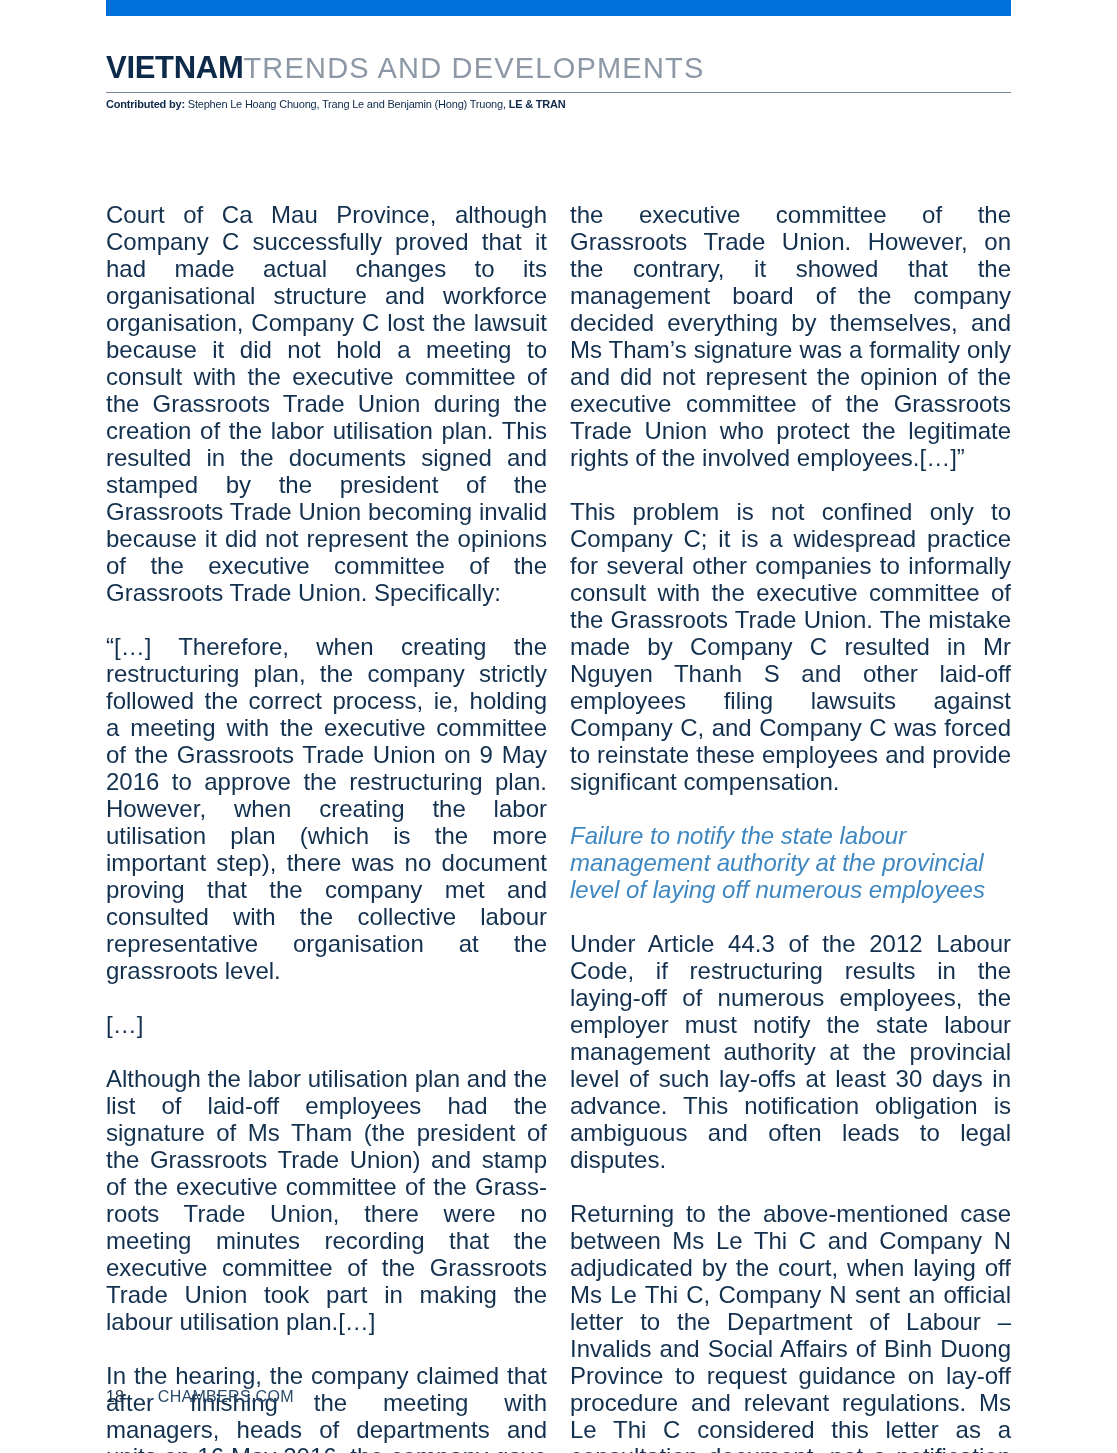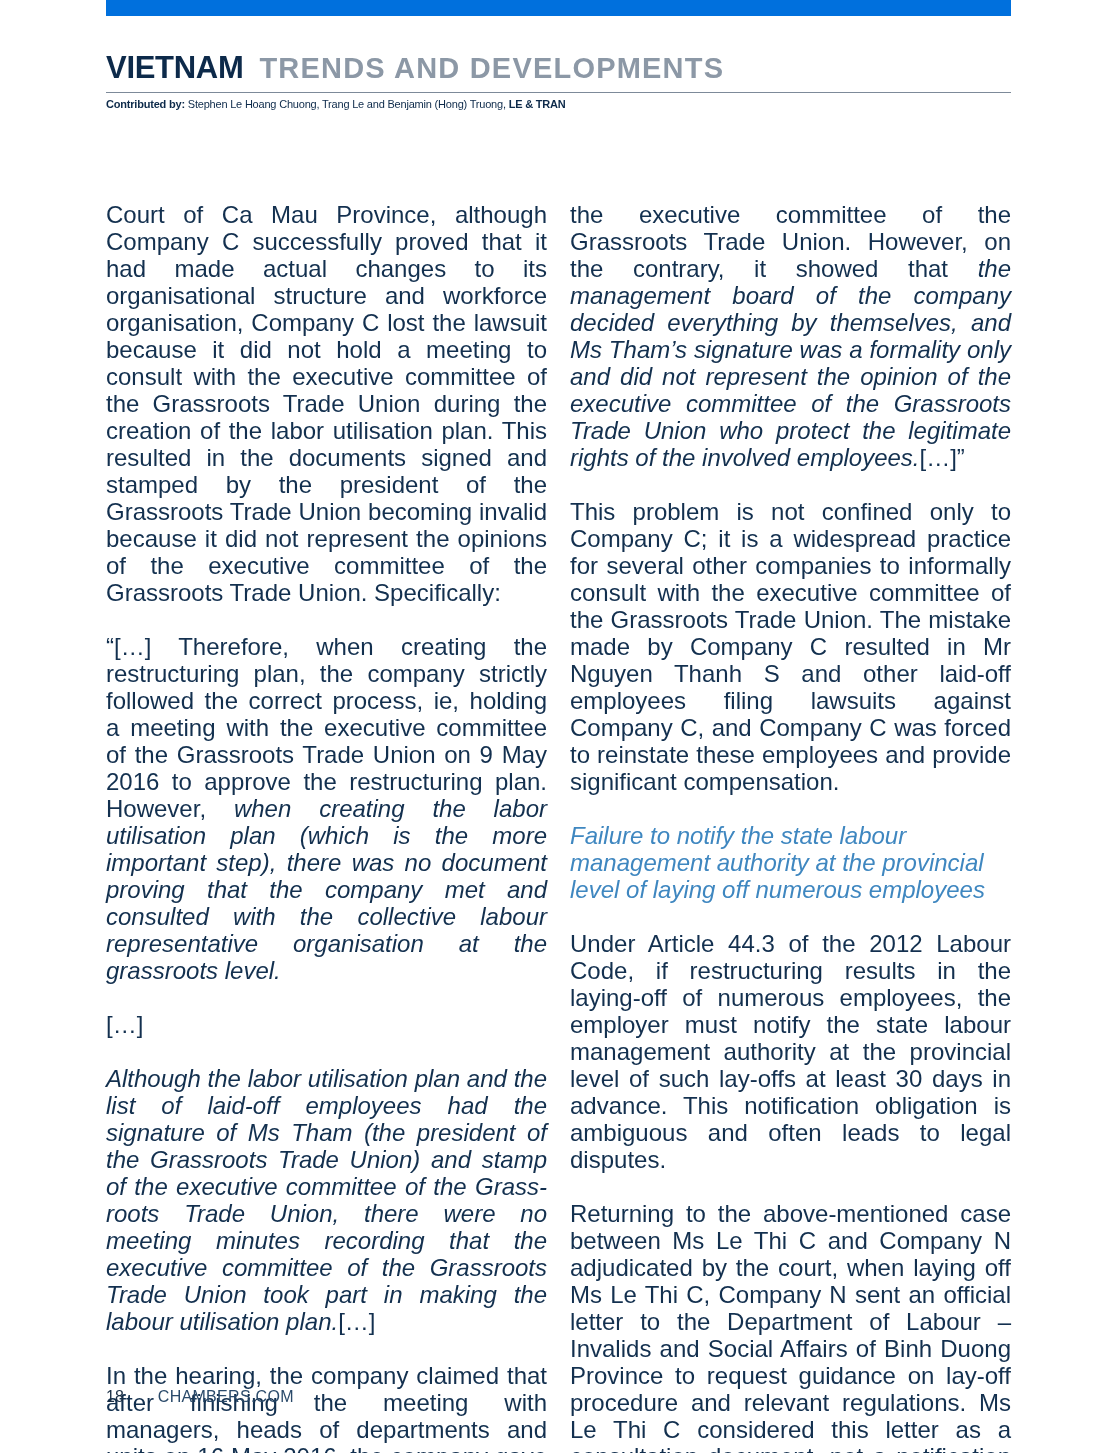--- a/index.html
+++ b/index.html
@@ -1,31 +1,31 @@
 <!DOCTYPE html>
 <html><head>
   <meta charset="utf-8">
   <style>
     html, body { margin: 0; padding: 0; background: #ffffff; }
     body { width: 1117px; height: 1453px; position: relative; overflow: hidden; font-family: "Liberation Sans", sans-serif; color: #1a2e44; }
     .top-bar { position: absolute; left: 106px; top: 0; width: 905px; height: 16px; background: #0070dd; }
     .header { position: absolute; left: 106px; top: 50px; width: 905px; }
     .title-row { display: flex; align-items: baseline; height: 40px; }
     .country { font-weight: bold; font-size: 31px; color: #0d2a4a; letter-spacing: -0.3px; }
-    .section { font-size: 29px; color: #8c98a6; margin-left: 16px; letter-spacing: 1.2px; font-weight: bold; }
+    .section { font-size: 29px; color: #8c98a6; margin-left: 0; letter-spacing: 1.2px; font-weight: normal; }
     .rule { height: 0; border-top: 1.5px solid #7d8a99; margin-top: 2px; }
     .contrib { font-size: 11px; margin-top: 5px; color: #0d2a4a; letter-spacing: -0.2px; }
     .contrib .lbl { font-weight: bold; }
     .contrib .firm { font-weight: bold; }
     .col { position: absolute; top: 201px; width: 441px; font-size: 24px; line-height: 27px; text-align: justify; color: #13304f; hyphens: manual; }
     .col-left { left: 106px; }
     .col-right { left: 570px; }
     .col p { margin: 0 0 27px 0; }
     .col p.tight { margin-bottom: 8px; }
-    .it { font-style: italic; }
+    .it { }
     .subhead { color: #3f87c0; font-style: italic; font-weight: normal; text-align: left; margin: 0; }
     .footer { position: absolute; left: 106px; top: 1388px; font-size: 16px; color: #1a2e44; }
     .footer .site { margin-left: 34px; color: #2a4a6a; letter-spacing: 0.3px; text-align: center; }
   </style>
 </head>
 <body>
 
 <div class="top-bar"></div>
 
 <div class="header">

